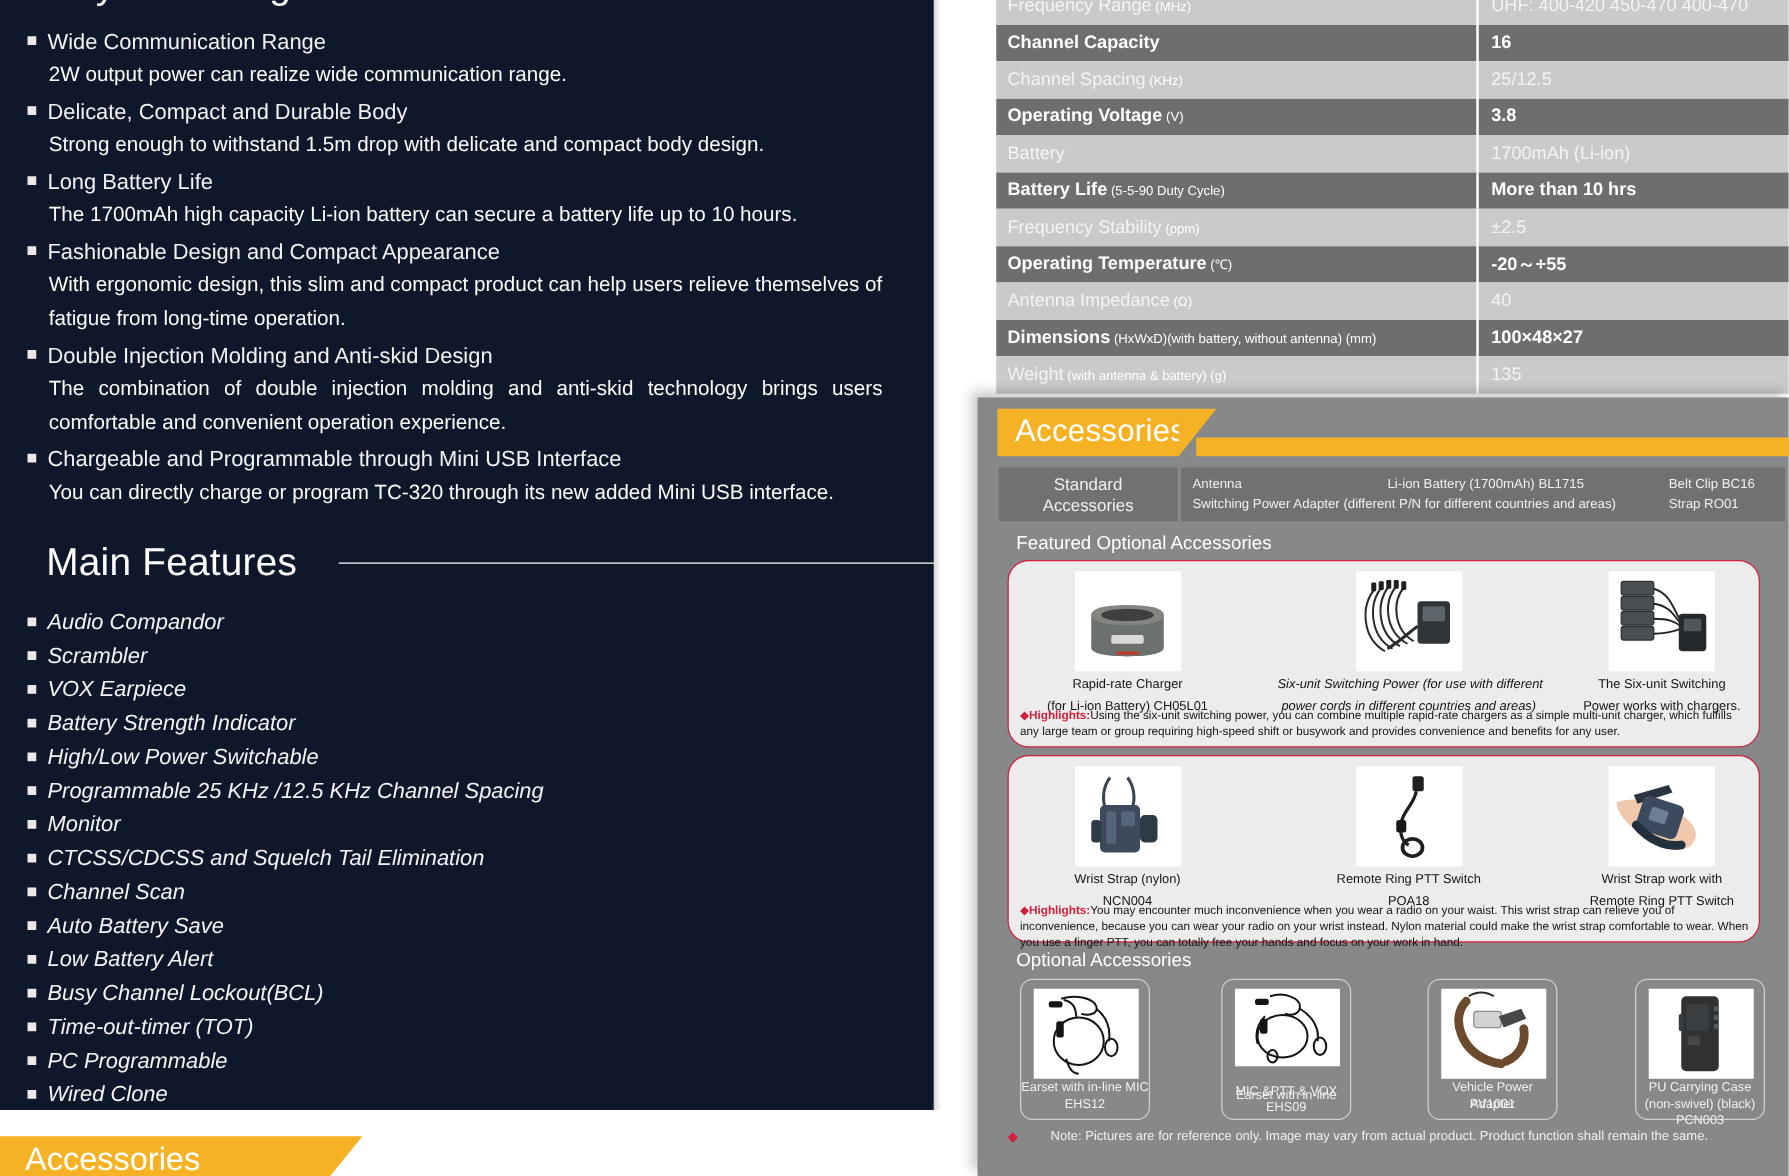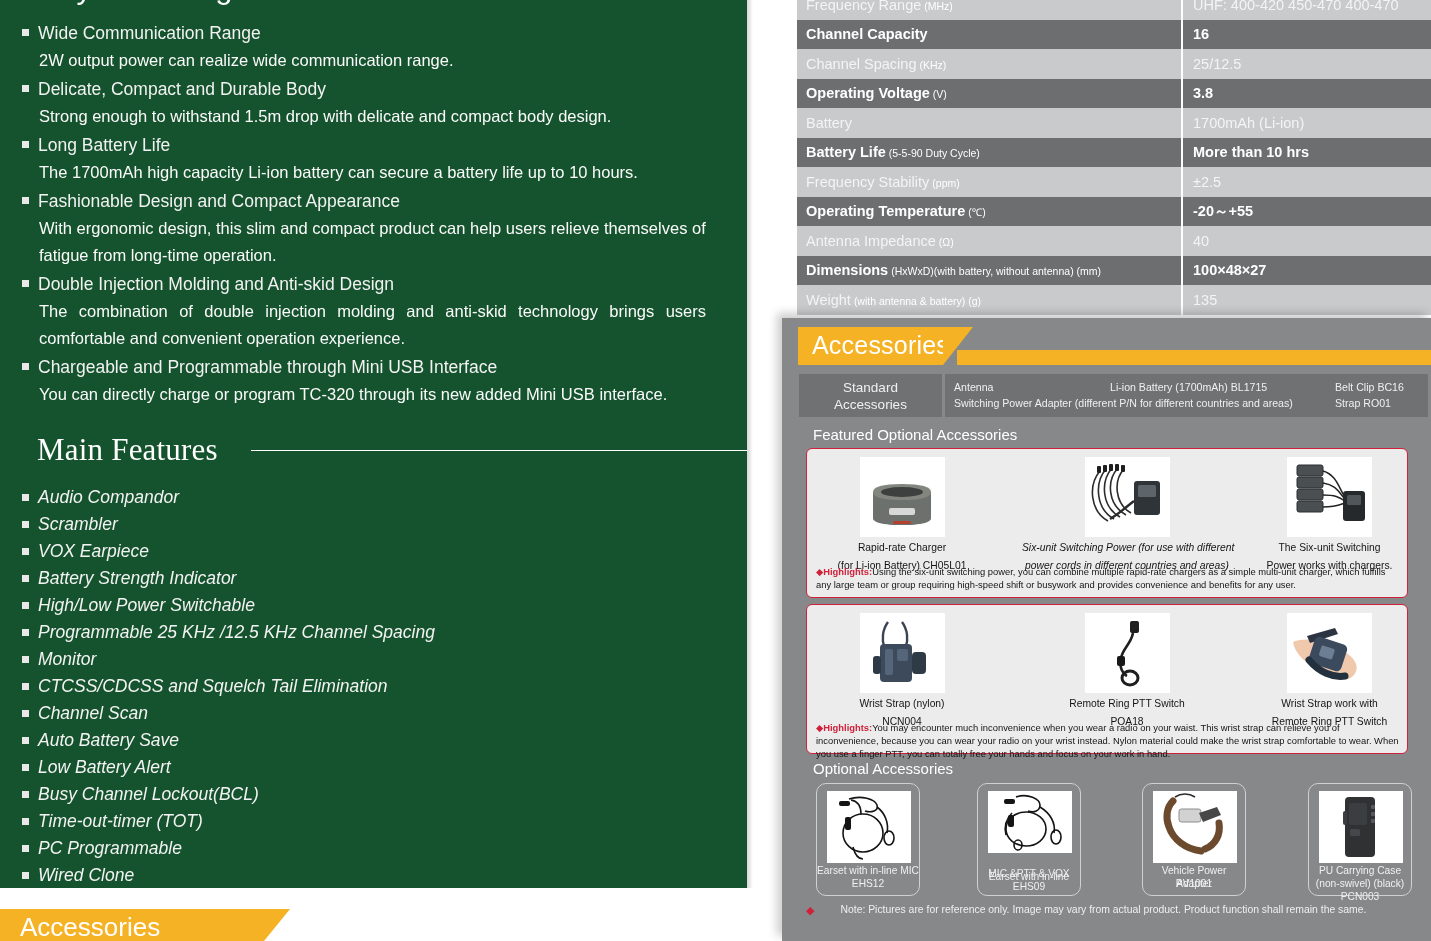--- a/index.html
+++ b/index.html
@@ -7,21 +7,21 @@
     width: 1431px; height: 941px;
     background: #ffffff;
     font-family: "Liberation Sans", sans-serif;
     overflow: hidden;
   }
   #page { position: relative; width: 1431px; height: 941px; background:#ffffff; }
 
   
   .left-panel {
     position: absolute; left: 0; top: 0; width: 747px; height: 888px;
-    background: #14532d; color: #ffffff;
+    background: #0f172a; color: #ffffff;
   }
   .left-panel::after{
     content:""; position:absolute; right:-6px; top:0; width:6px; height:100%;
     background: linear-gradient(to right, rgba(0,0,0,.16), rgba(0,0,0,0));
   }
   .cut-heading{
     position:absolute; left:38px; top:-30px; font-size:31px; font-weight:400;
     letter-spacing:.3px; color:#ffffff; white-space:nowrap;
   }
 
@@ -32,21 +32,21 @@
     width:7px; height:7px; background:#e9e9ea; margin:9px 9px 0 0; flex:0 0 auto;
   }
   .fb-title-text{ font-size:17.5px; line-height:27px; color:#f2f2f2; }
   .fb-desc{
     font-size:16.5px; line-height:27px; color:#fbfbfb;
     margin-left:17px; padding-right:16px;
   }
   .fb-desc.justify{ text-align: justify; }
 
   
-  .mf-head-wrap{ position:absolute; left:0; top:432px; width:890px;font-family:Liberation Serif, serif; }
+  .mf-head-wrap{ position:absolute; left:0; top:432px; width:890px; }
   .mf-head{
     display:flex; align-items:center; padding-left:37px;
   }
   .mf-title{ font-size:31px; font-weight:400; color:#ffffff; white-space:nowrap; letter-spacing:.2px;}
   .mf-rule{ flex:1; height:1px; background:#ffffff; margin-left:33px; margin-right:0; }
   .mf-list{ position:absolute; left:22px; top:484px; width:700px; }
   .mf-li{ display:flex; align-items:flex-start; height:27px;font-style:italic; }
   .mf-li .sq-bullet{ margin-top:10px; }
   .mf-li-text{ font-size:17.5px; line-height:27px; color:#f3f3f3; }
 
@@ -124,21 +124,21 @@
   .sc1{ left:9px; }
   .sc2{ left:165px; }
   .sc3{ left:345px;margin-left:45px; }
 
   .section-label{
     position:absolute; font-size:15px; color:#ffffff; white-space:nowrap;
   }
 
   
   .feat-box{
-    position:absolute; background:#ececec; border:1.6px solid #d0213a; border-radius:6px;
+    position:absolute; background:#ececec; border:1.6px solid #d0213a; border-radius:17px;
   }
   .prod{ position:absolute; text-align:center; }
   .prod-img{
     background:#ffffff; margin:0 auto; display:flex; align-items:center; justify-content:center;
     overflow:hidden;
   }
   .prod-cap{
     font-size:10.3px; line-height:13.5px; color:#141414; margin-top:4px; white-space:nowrap;
   }
   .hl{

